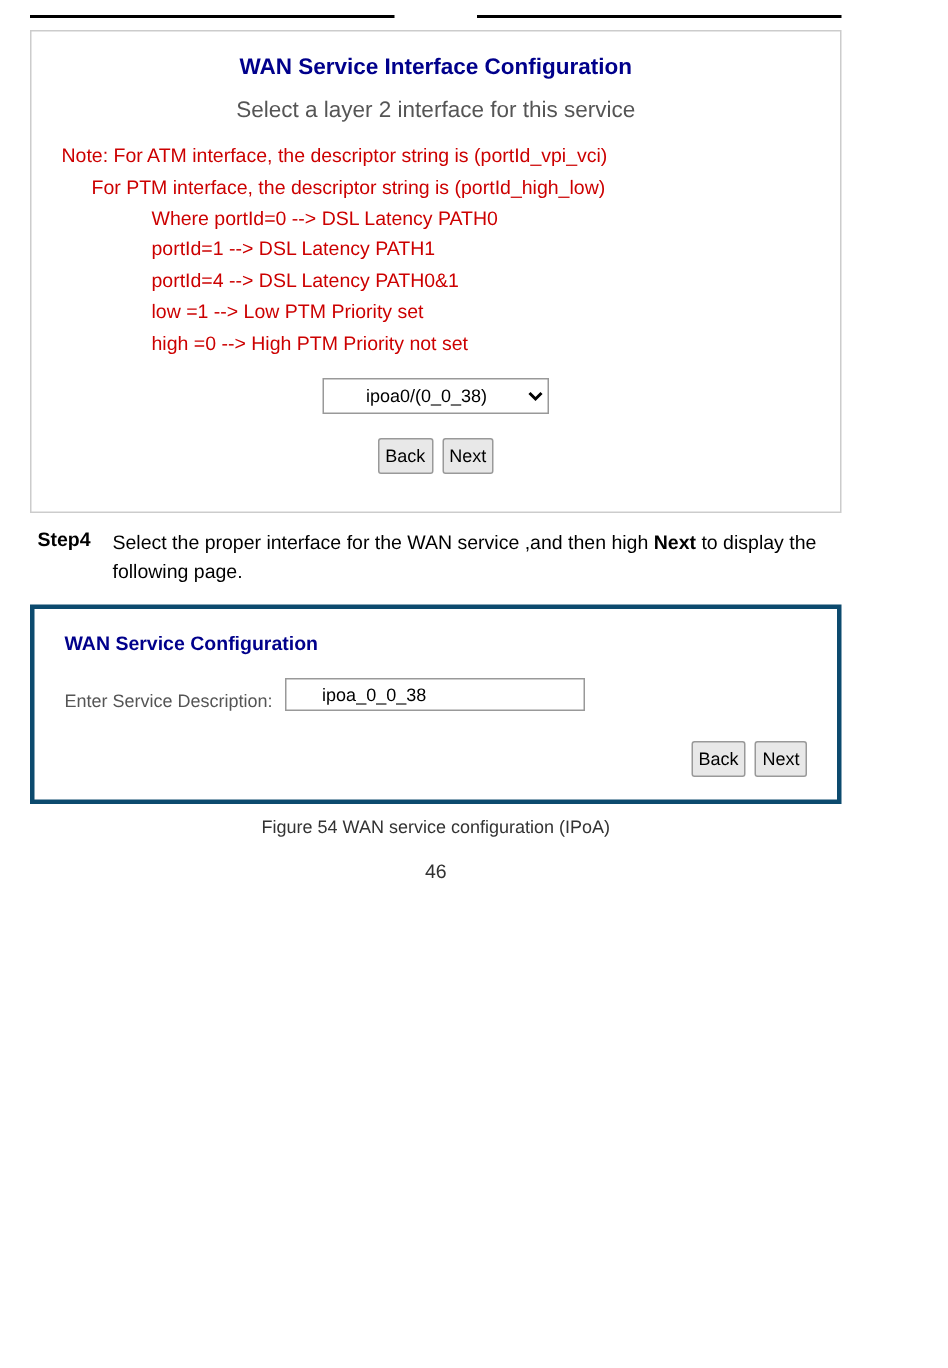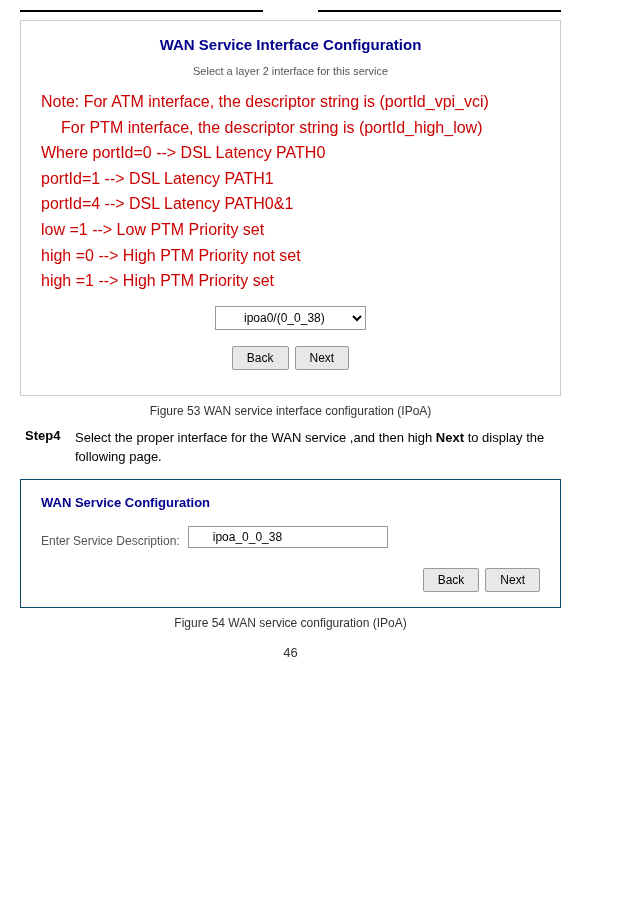--- a/index.html
+++ b/index.html
@@ -40,38 +40,39 @@
 
     .figure-title {
       font-size: 15px;
       font-weight: bold;
       color: #00008B;
       text-align: center;
       margin-bottom: 12px;
     }
 
     .subtitle {
-      font-size: 11px;
+      font-size: 15px;
       color: #555;
       margin-bottom: 12px;
     }
 
     .notes-section {
       text-align: left;
-      font-size: 16px;
+      font-size: 13px;
       color: #cc0000;
       margin-bottom: 12px;
       line-height: 1.6;
     }
 
     .notes-section .indent {
       margin-left: 20px;
     }
 
     .notes-section .indent2 {
+      margin-left: 60px;
     }
 
     .dropdown-row {
       display: flex;
       justify-content: center;
       align-items: center;
       margin: 12px 0 16px 0;
     }
 
     .dropdown-select {
@@ -83,21 +84,21 @@
     }
 
     .buttons-row {
       display: flex;
       justify-content: center;
       gap: 6px;
       margin-bottom: 10px;
     }
 
     .btn {
-      padding: 4px 14px;
+      padding: 4px 4px;
       font-size: 12px;
       border: 1px solid #999;
       background: #e8e8e8;
       cursor: pointer;
       border-radius: 2px;
     }
 
     .figure-caption {
       font-size: 12px;
       color: #333;
@@ -124,21 +125,21 @@
       font-size: 13px;
       line-height: 1.5;
     }
 
     .step-content strong {
       font-weight: bold;
     }
 
     
     .wan-config-box {
-      border: 1px solid #0c4a6e;
+      border: 3px solid #0c4a6e;
       padding: 15px 20px;
       margin-bottom: 8px;
     }
 
     .wan-config-title {
       font-size: 13px;
       font-weight: bold;
       color: #00008B;
       margin-bottom: 16px;
     }
@@ -194,35 +195,33 @@
     <div class="subtitle">Select a layer 2 interface for this service</div>
 
     <div class="notes-section">
       <div>Note: For ATM interface, the descriptor string is (portId_vpi_vci)</div>
       <div class="indent">For PTM interface, the descriptor string is (portId_high_low)</div>
       <div class="indent2">Where portId=0 --&gt; DSL Latency PATH0</div>
       <div class="indent2">portId=1 --&gt; DSL Latency PATH1</div>
       <div class="indent2">portId=4 --&gt; DSL Latency PATH0&amp;1</div>
       <div class="indent2">low =1 --&gt; Low PTM Priority set</div>
       <div class="indent2">high =0 --&gt; High PTM Priority not set</div>
-      <div class="indent2">high =1 --&gt; High PTM Priority set</div>
     </div>
 
     <div class="dropdown-row">
       <select class="dropdown-select"><option value="ipoa0/(0_0_38)">ipoa0/(0_0_38)</option></select>
     </div>
 
     <div class="buttons-row">
       <button class="btn">Back</button>
       <button class="btn">Next</button>
     </div>
 
   </div>
 
-  <div class="figure-caption">Figure 53 WAN service interface configuration (IPoA)</div>
 
   <div class="step-section">
     <span class="step-label">Step4</span>
     <span class="step-content">
       <span>Select the proper interface for the WAN service ,and then high </span><strong>Next</strong><span> to display the following page.</span>
     </span>
   </div>
 
   <div class="wan-config-box">
 

